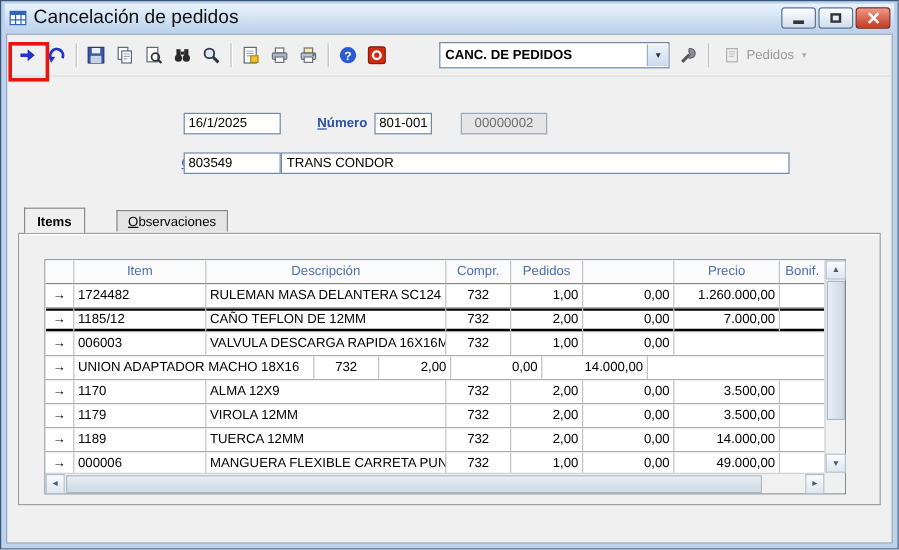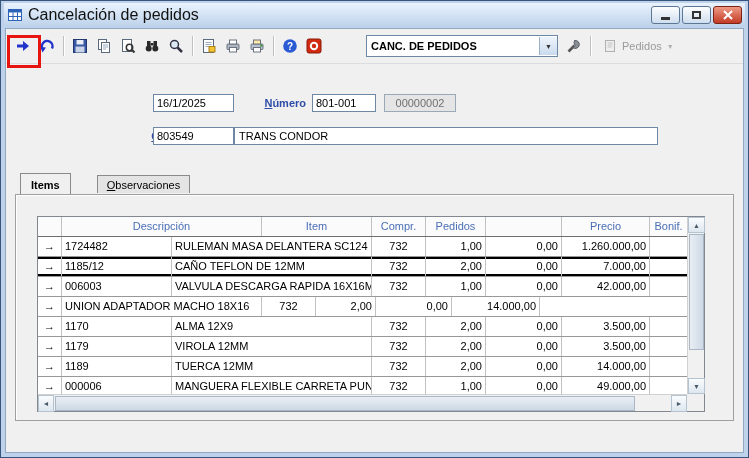--- a/index.html
+++ b/index.html
@@ -214,39 +214,39 @@
           </svg>
         <span>Pedidos</span>
         <span class="dd">▼</span>
       </span>
 
       <div class="hl-box"></div>
     </div>
 
     <input class="tb" style="left: 147px; top: 65px; width: 81px;" value="16/1/2025">
     <span class="nlabel" style="left:252px;top:68px;width:48px;text-align:right;display:inline-block;"><u>N</u><span>úmero</span></span>
-    <input class="tb" style="left: 306px; top: 65px; width: 64px;" value="801-001">
+    <input class="tb" style="left: 306px; top: 65px; width: 48px;" value="801-001">
     <input class="tb disabled" style="left: 378px; top: 65px; width: 72px; text-align: center;" disabled="" value="00000002">
 
     <span class="flabel" style="left:14px;top:101px;padding-left:28px;"><u>C</u><span>liente</span></span>
     <input class="tb" style="left: 147px; top: 98px; width: 81px;" value="803549">
     <span class="display-field" style="left:228px;top:98px;width:424px;">TRANS CONDOR</span>
 
     <div class="tabs">
       <span class="tab active"><span>Items</span></span>
       <span class="tab"><u>O</u><span>bservaciones</span></span>
     </div>
 
     <div class="panel">
       <div class="grid-box">
         <div class="grid-main">
           <div class="ghead">
             <div class="cell c-arrow"></div>
+            <div class="cell c-item">Item</div>
             <div class="cell c-desc">Descripción</div>
-            <div class="cell c-item">Item</div>
             <div class="cell c-compr">Compr.</div>
             <div class="cell c-cant">Pedidos</div>
             <div class="cell c-dto"></div>
             <div class="cell c-precio">Precio</div>
             <div class="cell c-bonif">Bonif.</div>
           </div>
           <div id="grid-rows">
               <div class="grow">
     <div class="cell c-arrow"><span>→</span></div>
     <div class="cell c-item">1724482</div>
@@ -267,21 +267,20 @@
     <div class="cell c-precio">7.000,00</div>
     <div class="cell c-bonif"></div>
   </div>
               <div class="grow">
     <div class="cell c-arrow"><span>→</span></div>
     <div class="cell c-item">006003</div>
     <div class="cell c-desc">VALVULA DESCARGA RAPIDA 16X16MM</div>
     <div class="cell c-compr">732</div>
     <div class="cell c-cant">1,00</div>
     <div class="cell c-dto">0,00</div>
-    <div class="cell c-precio">42.000,00</div>
     <div class="cell c-bonif"></div>
   </div>
               <div class="grow">
     <div class="cell c-arrow"><span>→</span></div>
     <div class="cell c-desc">UNION ADAPTADOR MACHO 18X16</div>
     <div class="cell c-compr">732</div>
     <div class="cell c-cant">2,00</div>
     <div class="cell c-dto">0,00</div>
     <div class="cell c-precio">14.000,00</div>
     <div class="cell c-bonif"></div>

